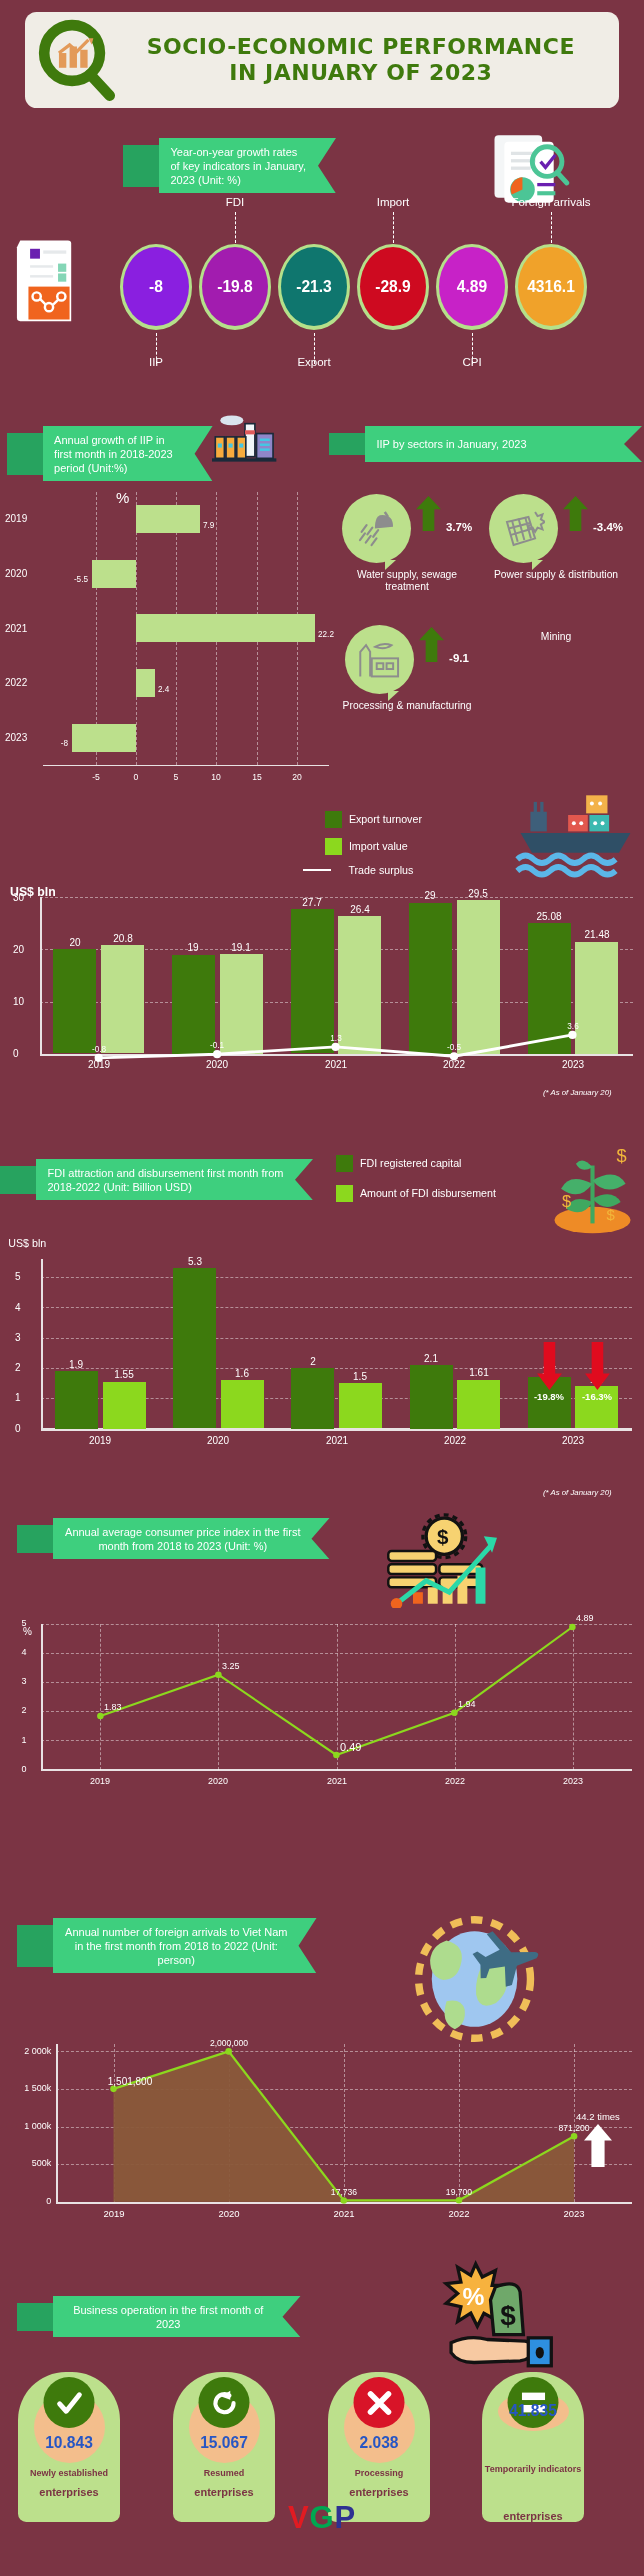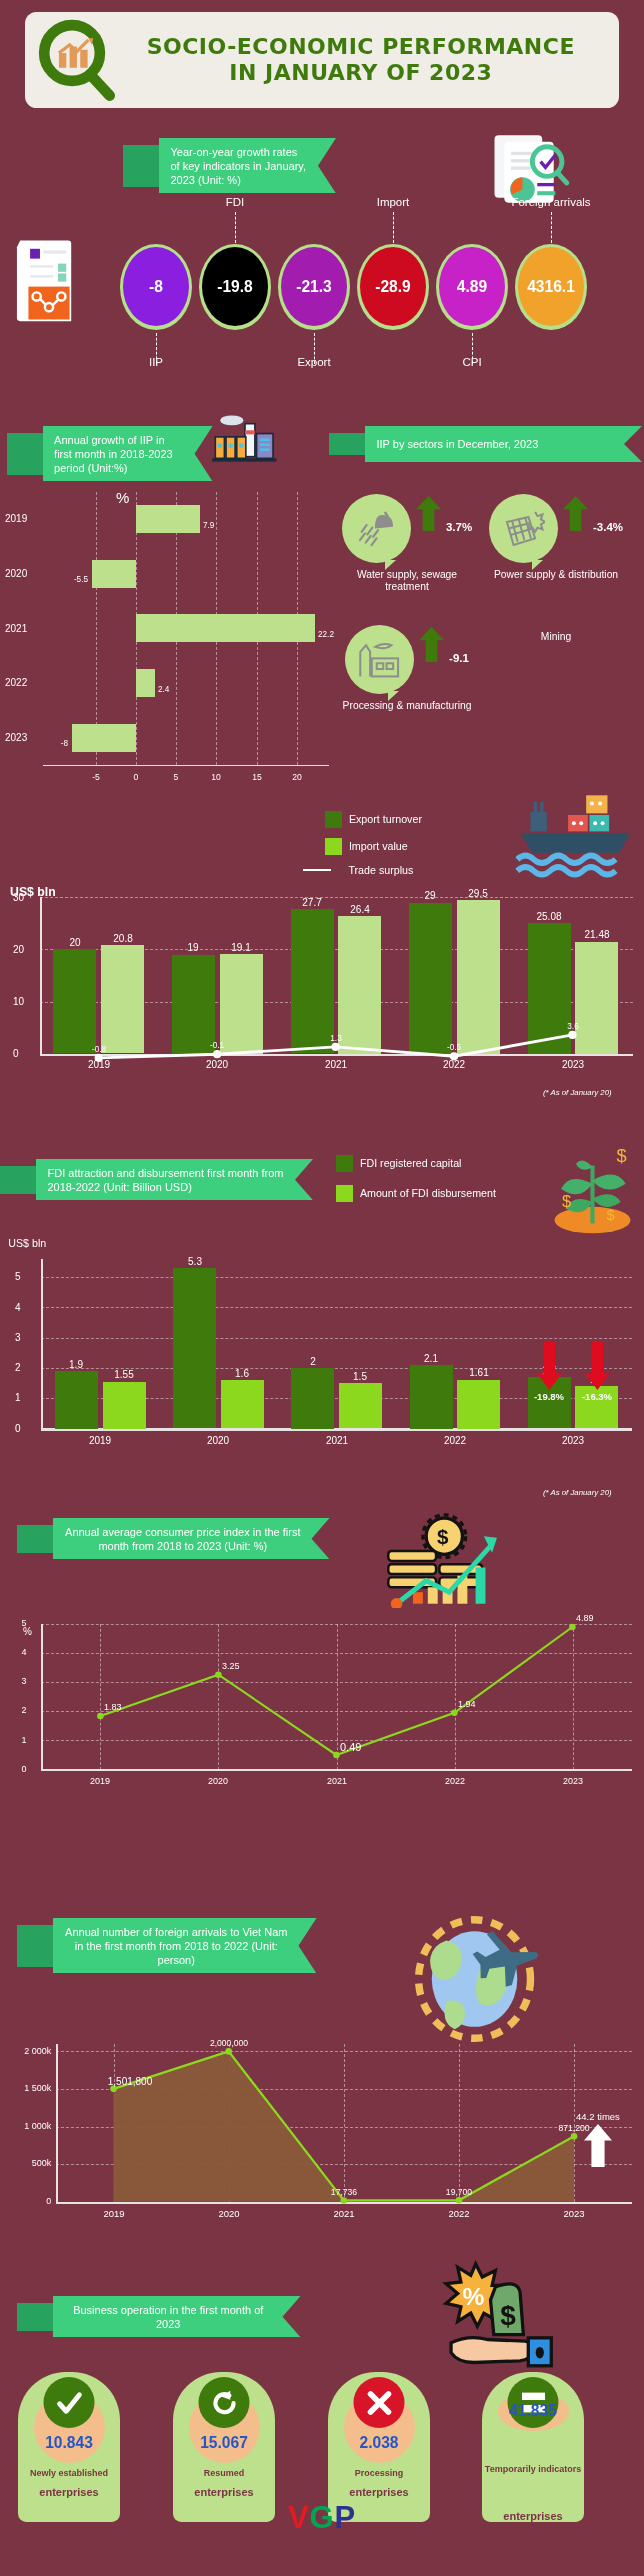--- a/index.html
+++ b/index.html
@@ -153,27 +153,27 @@
 </div>
 
 <div class="kpi-row" id="kpiRow">
     <div class="kpi-ring" style="left:-3.3px; top:-3.3px;"></div>
     <div class="kpi-bub" style="left:0px; top:0px; background:#8A1FE0;">
       <span>-8</span>
     </div>
     <div class="kpi-label" style="left:33px; top:109px; transform:translateX(-50%);">IIP</div>
     <div class="kpi-dash" style="left:33px; top:86px; height:31px;"></div>
     <div class="kpi-ring" style="left:76px; top:-3.3px;"></div>
-    <div class="kpi-bub" style="left:79px; top:0px; background:#000000;">
+    <div class="kpi-bub" style="left:79px; top:0px; background:#a21caf;">
       <span>-19.8</span>
     </div>
     <div class="kpi-label" style="left:112px; top:-51px; transform:translateX(-50%);">FDI</div>
     <div class="kpi-dash" style="left:112px; top:-35px; height:31px;"></div>
     <div class="kpi-ring" style="left:155px; top:-3.3px;"></div>
-    <div class="kpi-bub" style="left:158px; top:0px; background:#a21caf;">
+    <div class="kpi-bub" style="left:158px; top:0px; background:#0f766e;">
       <span>-21.3</span>
     </div>
     <div class="kpi-label" style="left:191px; top:109px; transform:translateX(-50%);">Export</div>
     <div class="kpi-dash" style="left:191px; top:86px; height:31px;"></div>
     <div class="kpi-ring" style="left:234px; top:-3.3px;"></div>
     <div class="kpi-bub" style="left:237px; top:0px; background:#CE0A20;">
       <span>-28.9</span>
     </div>
     <div class="kpi-label" style="left:270px; top:-51px; transform:translateX(-50%);">Import</div>
     <div class="kpi-dash" style="left:270px; top:-35px; height:31px;"></div>
@@ -240,21 +240,21 @@
     <div class="bar" style="left:136px; top:192px; width:19.3px; height:28px; background:#BCE08C;"></div>
     <div class="tick" style="left:5px; top:200px; font-size:10px;">2022</div>
     <div class="bar-lbl" style="left:158px; top:208px;">2.4</div>
     <div class="bar" style="left:72px; top:247px; width:64px; height:28px; background:#BCE08C;"></div>
     <div class="tick" style="left:5px; top:255px; font-size:10px;">2023</div>
     <div class="bar-lbl" style="left:68px; top:262px;transform:translateX(-100%);">-8</div>
   </div>
 
 <div class="ribbon" style="left:329px; top:426px; width:313px;">
   <div class="tail"></div>
-  <div class="body" style="width:277px;">IIP by sectors in December, 2023</div>
+  <div class="body" style="width:277px;">IIP by sectors in January, 2023</div>
 </div>
 <div id="sectorsWrap">
     <div class="sector" style="left:337px; top:494px;">
       <div style="display:flex; align-items:center; justify-content:center; gap:5px;">
         <div class="sector-circle">
           <svg width="43" height="43" viewBox="0 0 52 52">
             <path d="M30 10 q16 -2 16 14 l-22 2 q0 -14 6 -16 Z" fill="#8D8D8D"></path>
             <line x1="36" y1="6" x2="40" y2="12" stroke="#8D8D8D" stroke-width="3"></line>
             <g stroke="#8D8D8D" stroke-width="2.6" stroke-linecap="round">
               <line x1="8" y1="30" x2="14" y2="22"></line>

